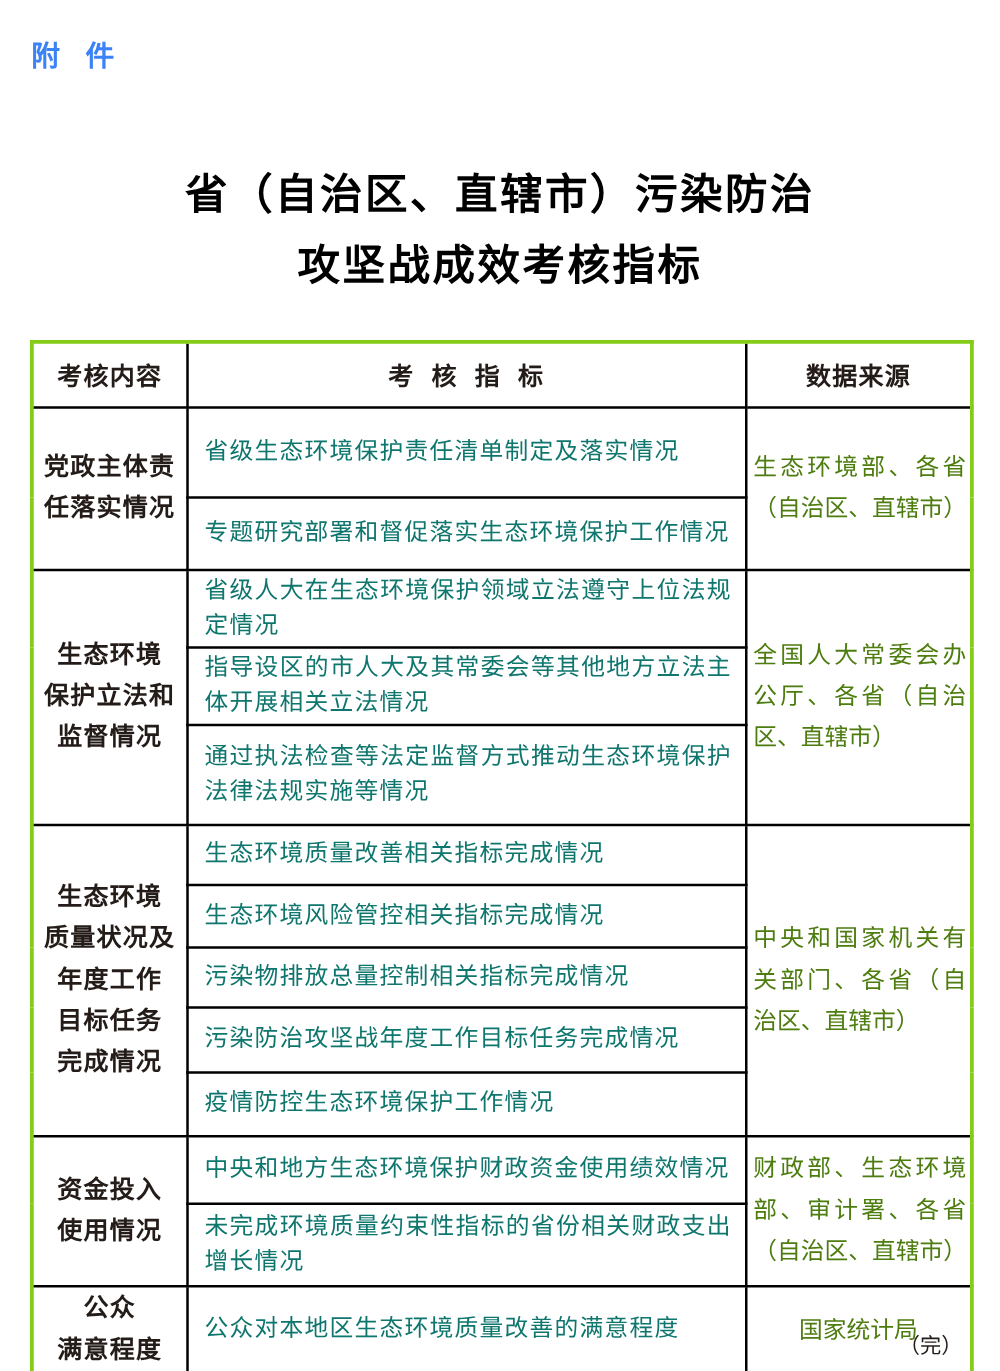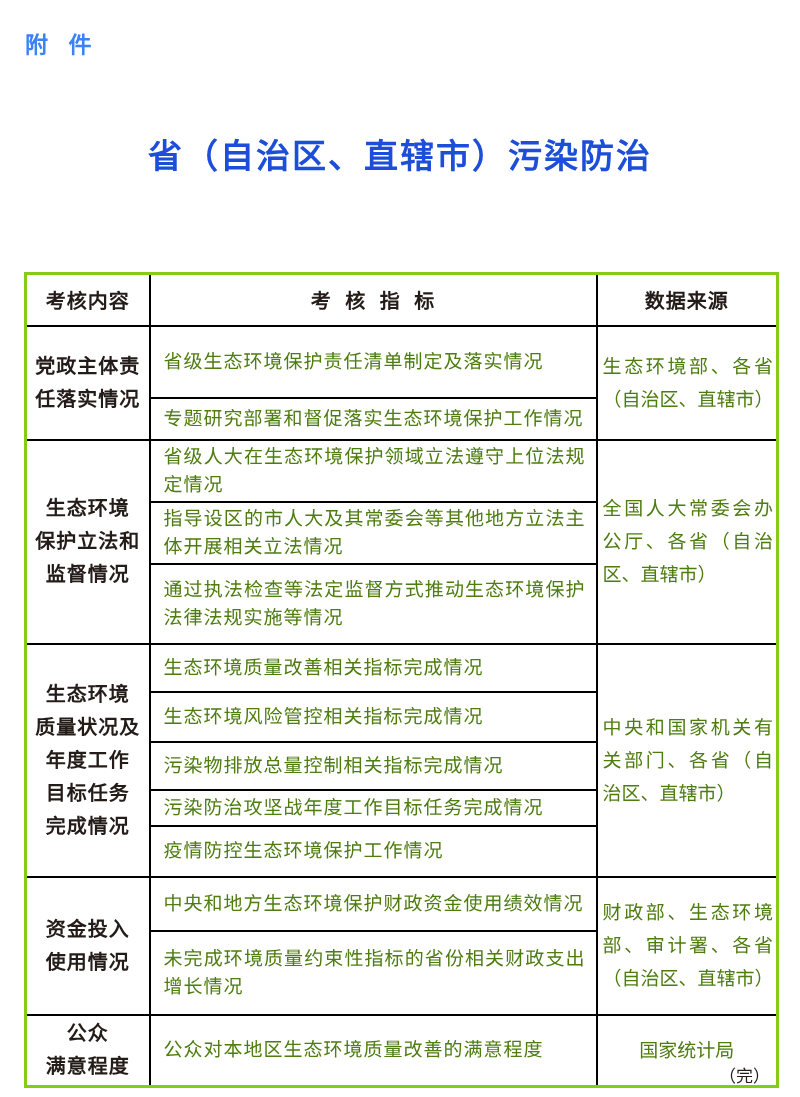--- a/index.html
+++ b/index.html
@@ -29,21 +29,21 @@
     position: absolute;
     top: 128px;
     left: 0;
     width: 100%;
     text-align: center;
     font-family: "Liberation Serif", serif;
     font-weight: bold;
     font-size: 34px;
     line-height: 57px;
     letter-spacing: 2px;
-    color: #1d4ed8;
+    color: #000000;
   }
   table.assessment {
     position: absolute;
     left: 24px;
     top: 272px;
     width: 752px;
     border-collapse: collapse;
     table-layout: fixed;
     border: 3px solid #84cc16;
   }
@@ -73,68 +73,69 @@
     color: #241c18;
   }
   td.indicator-cell {
     font-family: "Liberation Serif", serif;
     font-size: 19px;
     line-height: 28px;
     text-align: justify;
     text-justify: inter-character;
     letter-spacing: 1px;
     padding: 2px 10px 2px 13px;
-    color: #4d7c0f;
+    color: #0f766e;
   }
   td.source-cell {
     font-family: "Liberation Serif", serif;
     font-size: 19px;
     line-height: 33px;
     text-align: justify;
     text-justify: inter-character;
     padding: 2px 3px 2px 5px;
     color: #4d7c0f;
   }
   td.source-cell.centered {
     text-align: center;
     padding: 18px;
   }
   
   tr.rh  { height: 52px; }
   tr.r1a { height: 72px; }
-  tr.r1b { height: 42px; }
+  tr.r1b { height: 58px; }
   tr.r2a { height: 61px; }
   tr.r2b { height: 62px; }
   tr.r2c { height: 80px; }
   tr.r3a { height: 48px; }
   tr.r3b { height: 50px; }
   tr.r3c { height: 48px; }
-  tr.r3d { height: 36px; margin-top: 48px; }
+  tr.r3d { height: 52px; margin-top: 48px; }
   tr.r3e { height: 51px; }
   tr.r4a { height: 54px; }
-  tr.r4b { height: 84px; }
+  tr.r4b { height: 66px; }
   tr.r5  { height: 60px; }
   .end-mark {
     position: absolute;
     top: 1062px;
     right: 30px;
     font-family: "Liberation Serif", serif;
     font-size: 17px;
     color: #241c18;
   }
 </style>
 </head>
 <body>
 
 <div class="page">
 
   <div class="attachment-label">附 件</div>
 
   <div class="doc-title">
     <div>省（自治区、直辖市）污染防治</div>
+    <div>攻坚战成效考核指标</div>
   </div>
 
   <table class="assessment">
     <colgroup>
       <col style="width:124px">
       <col style="width:447px">
       <col style="width:181px">
     </colgroup>
 
     <tbody>

